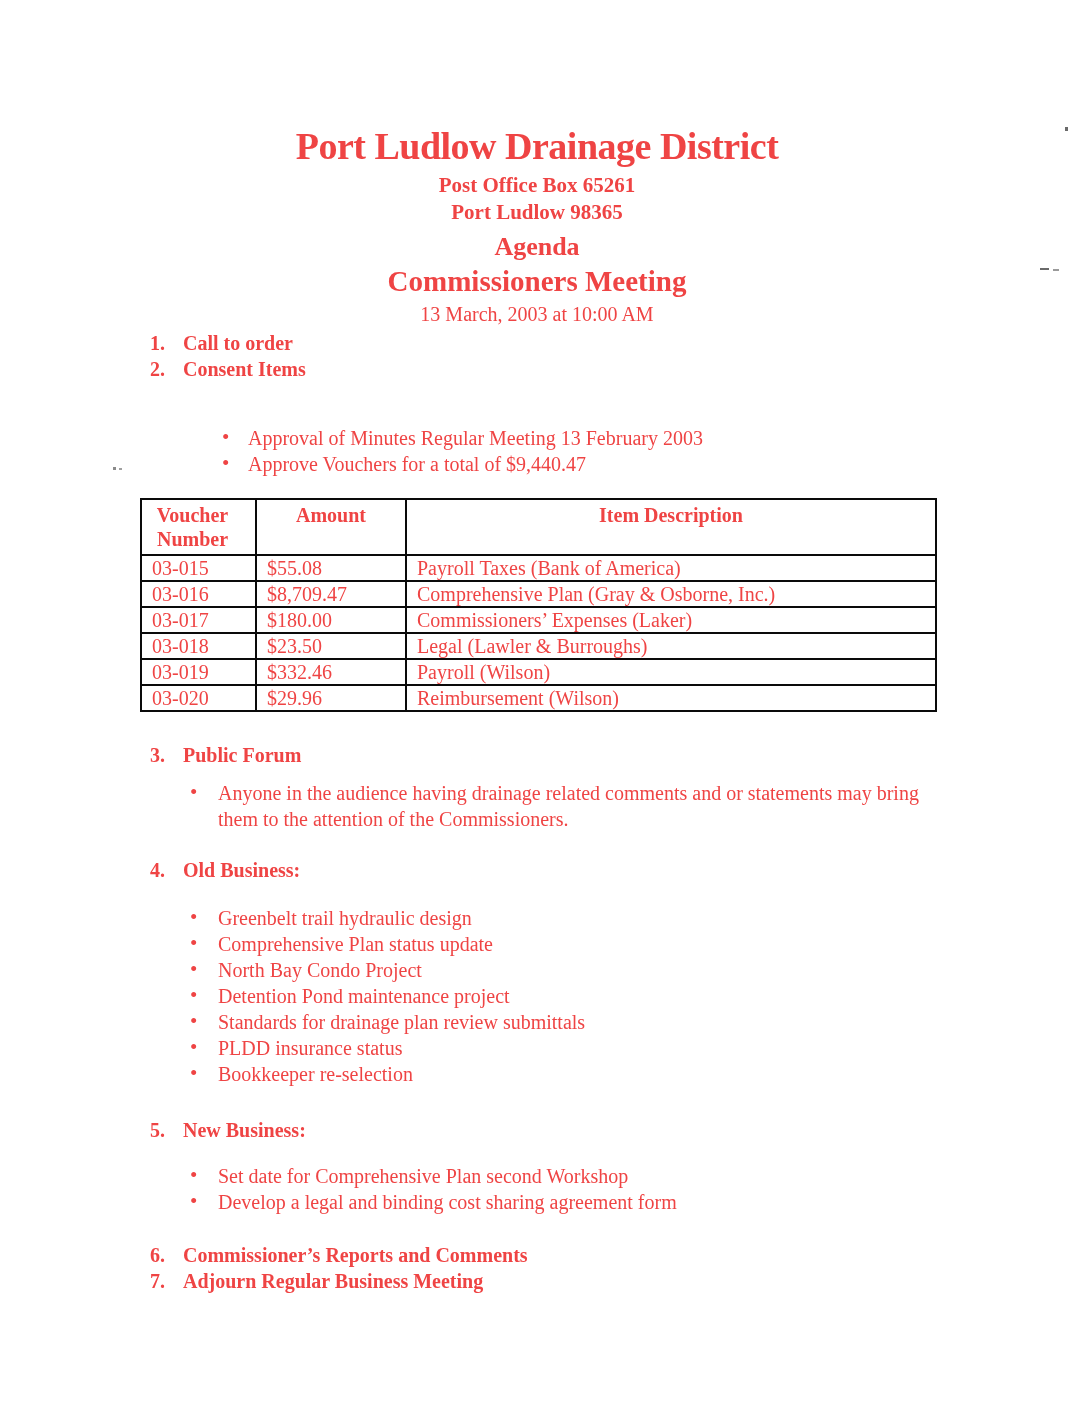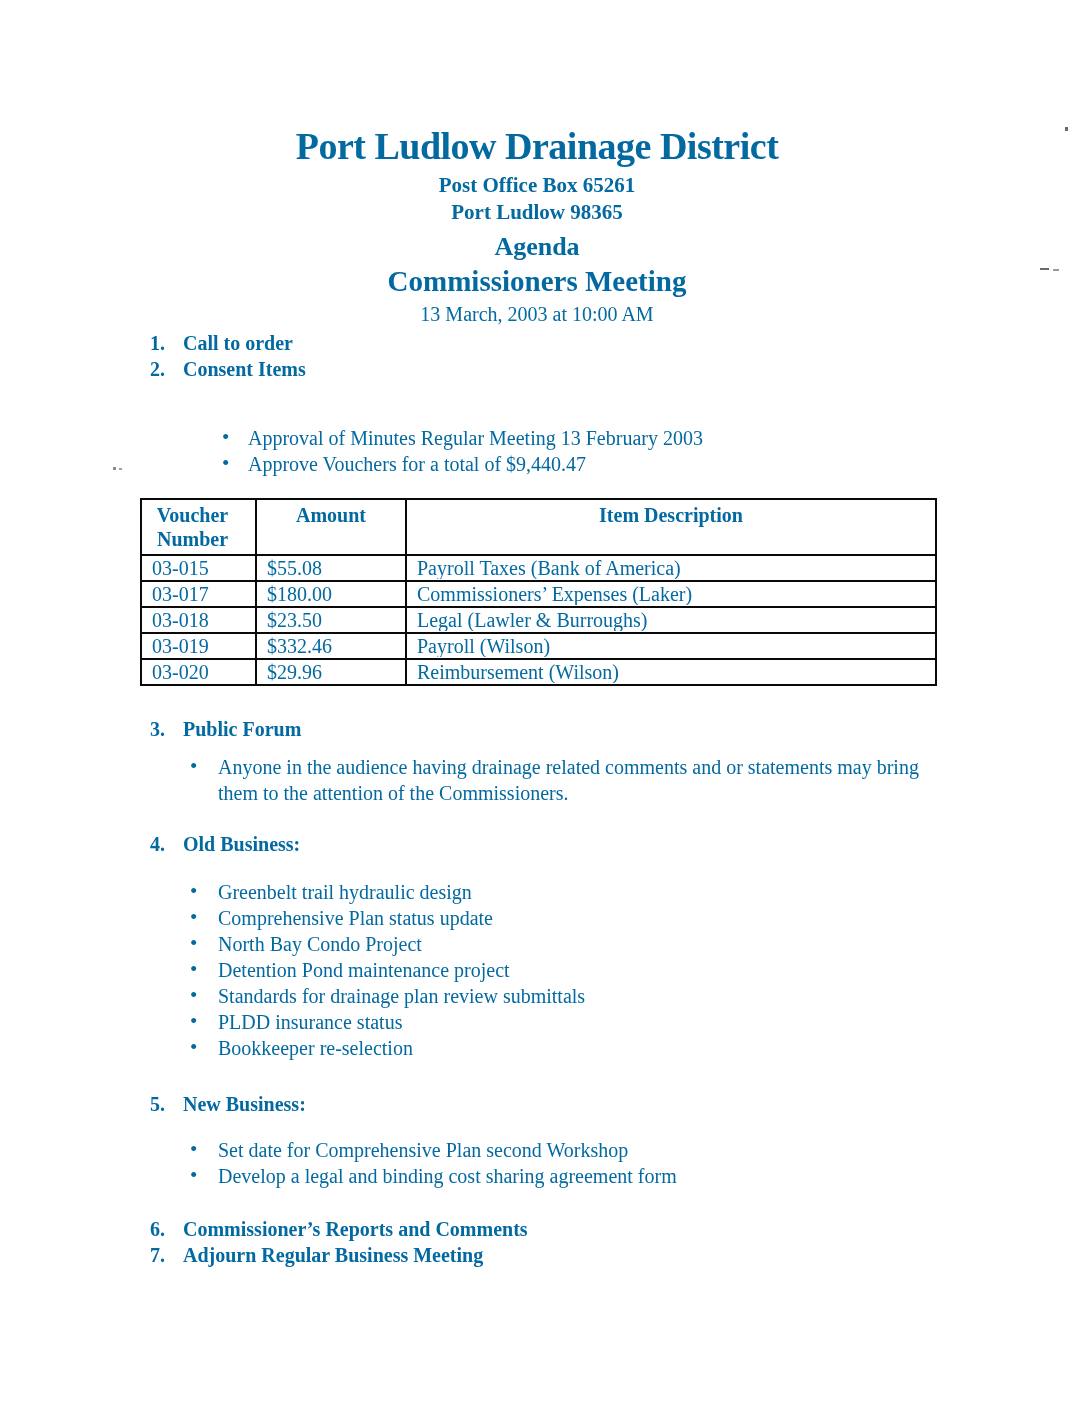--- a/index.html
+++ b/index.html
@@ -1,21 +1,21 @@
 <!DOCTYPE html>
 <html><head>
 <meta charset="utf-8">
 <style>
   * { margin:0; padding:0; box-sizing:border-box; }
   html,body { background:#ffffff; }
   .page {
     position:relative;
     width:1080px; height:1413px;
     background:#ffffff;
-    color:#0369a1;
+    color:#ef4444;
     font-family:"Liberation Serif","DejaVu Serif",serif;
     overflow:hidden;
   }
   
   .header { position:absolute; top:126px; left:0; width:1074px; text-align:center; }
   .doc-title { font-size:38px; font-weight:bold; letter-spacing:-0.5px; line-height:40px; }
   .addr { font-size:21px; font-weight:bold; line-height:27px; }
   .addr-first { margin-top:6px; }
   .doc-type { font-size:26px; font-weight:bold; line-height:30px; margin-top:6px; }
   .meeting-title { font-size:29px; font-weight:bold; line-height:33px; margin-top:3px; }
@@ -39,21 +39,21 @@
   .mt-item4 { margin-top:25px; }
   .mt-item5 { margin-top:30px; }
   .mt-item6 { margin-top:27px; }
   
   table.vtable { border-collapse:collapse; margin-left:-10px; width:795px; table-layout:fixed; }
   .vtable th, .vtable td { border:2px solid #0a0a0a; font-size:20px; }
   .vtable th { font-weight:bold; text-align:center; vertical-align:top; padding:3px 6px; line-height:24px; }
   .vtable td { height:26px; padding:0 10px; line-height:24px; text-align:left; white-space:nowrap; overflow:hidden; }
   .vtable .c1 { width:115px; }
   .vtable .c2 { width:150px; }
-  .vtable .c3 { width:530px;border-radius:26px; }
+  .vtable .c3 { width:530px; }
   .vtable th.c1 { padding-left:14px; padding-right:26px;margin-left:44px; }
   
   .artifact { position:absolute; background:#6a6a6a; }
   .a-dot1 { left:1065px; top:127px; width:3px; height:4px; }
   .a-dash1 { left:1040px; top:268px; width:9px; height:2px; }
   .a-dash2 { left:1053px; top:269px; width:6px; height:2px; background:#9a9a9a; }
   .a-dot2 { left:113px; top:467px; width:3px; height:3px; background:#8a8a8a; }
   .a-dot3 { left:119px; top:468px; width:3px; height:2px; background:#a0a0a0; }
 </style>
 </head>
@@ -93,20 +93,25 @@
           <th class="c1">Voucher Number</th>
           <th class="c2">Amount</th>
           <th class="c3">Item Description</th>
         </tr>
       </thead>
       <tbody>
         <tr>
           <td class="c1">03-015</td>
           <td class="c2">$55.08</td>
           <td class="c3">Payroll Taxes (Bank of America)</td>
+        </tr>
+        <tr>
+          <td class="c1">03-016</td>
+          <td class="c2">$8,709.47</td>
+          <td class="c3">Comprehensive Plan (Gray &amp; Osborne, Inc.)</td>
         </tr>
         <tr>
           <td class="c1">03-017</td>
           <td class="c2">$180.00</td>
           <td class="c3">Commissioners’ Expenses (Laker)</td>
         </tr>
         <tr>
           <td class="c1">03-018</td>
           <td class="c2">$23.50</td>
           <td class="c3">Legal (Lawler &amp; Burroughs)</td>

